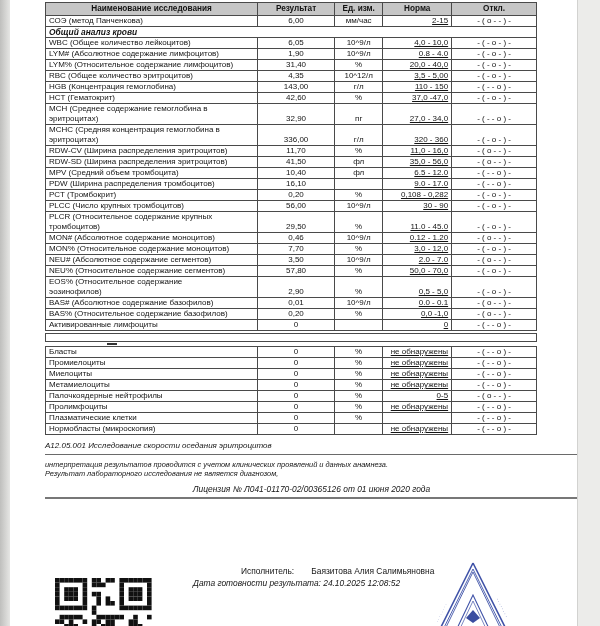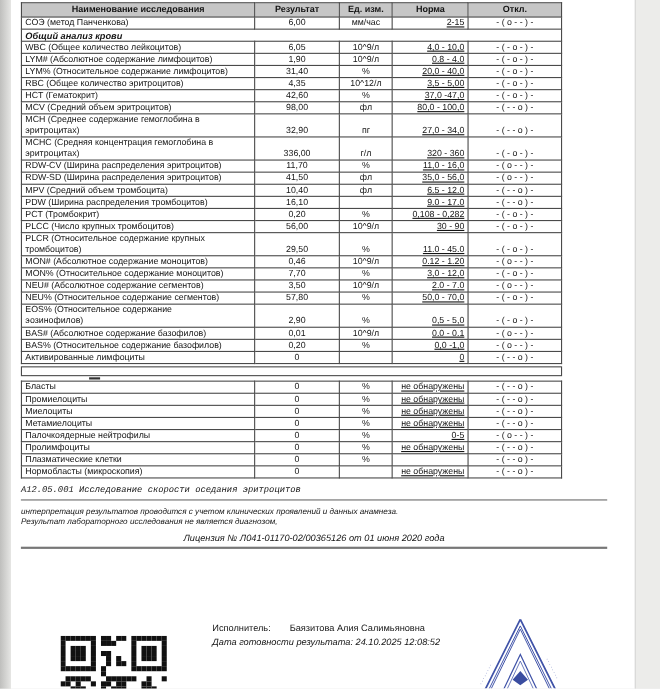--- a/index.html
+++ b/index.html
@@ -1,47 +1,47 @@
 <!DOCTYPE html>
 <html style="--header-bg: #c6c6c6;"><head>
 <meta charset="utf-8">
 <style>
   html,body{margin:0;padding:0;width:600px;height:626px;overflow:hidden;
     background:#ececea;font-family:"Liberation Sans",sans-serif;color:#141414;}
   .scan-edge{position:absolute;left:0;top:0;width:10px;height:626px;
     background:linear-gradient(to right,#bfbfbd,#e6e6e4);}
   .page{position:absolute;left:10px;top:0;width:567px;height:626px;background:#ffffff;
     overflow:hidden;border-right:1px solid #d2d2d0;}
-  .content{position:absolute;left:9px;top:2px;width:533px;}
+  .content{position:absolute;left:35px;top:2px;width:533px;}
 
   table.lab{border-collapse:collapse;table-layout:fixed;width:492px;font-size:8px;}
   table.lab td,table.lab th{border:1px solid #4a4a4a;padding:0 3px;line-height:10px;
     height:10px;vertical-align:bottom;overflow:hidden;}
   table.lab th{background:var(--header-bg,#c6c6c6);font-weight:bold;text-align:center;
     height:12px;vertical-align:middle;font-size:8.2px;}
   th.col-name{text-align:left;}
   .col-name{width:210px;} .col-result{width:76px;} .col-units{width:48px;}
   .col-norm{width:68px;} .col-dev{width:84px;}
   td.c-name{white-space:pre-line;margin-top:40px;}
   td.c-result,td.c-units,td.c-dev{text-align:center;}
   td.c-norm{text-align:right;text-decoration:underline;}
   td.section{font-weight:bold;font-style:italic;font-size:8.4px;}
 
   .gap-row{width:490px;height:7px;border:1px solid #4a4a4a;margin-top:2px;}
   .gap-mark{width:10px;height:2px;background:#333;margin:1px 0 1px 62px;}
 
   .footnotes{margin-top:5px;font-size:8px;font-style:italic;}
-  .footnote{line-height:11px;font-family:Liberation Mono, monospace;}
+  .footnote{line-height:11px;}
   .rule{border:none;border-top:1.5px solid #6a6a6a;margin:3px 0 0 0;width:533px;}
   .disclaimer{margin-top:5px;font-size:7.4px;font-style:italic;line-height:9px;}
   .license{margin-top:6px;font-size:8.4px;font-style:italic;text-align:center;width:533px;}
   .license-rule{border:none;border-top:2px solid #777;margin:3px 0 0 0;width:533px;}
 
   .executor-block{position:absolute;left:183px;top:565px;font-size:8.4px;line-height:12px;}
-  .executor-row .lbl{display:inline-block;width:68px;}
+  .executor-row .lbl{display:inline-block;width:68px;margin-left:48px;}
   .ready-date{font-style:italic;}
 
   .qr{position:absolute;left:45px;top:578px;}
   .stamp{position:absolute;left:398px;top:561px;}
 </style>
 </head>
 <body>
 
 <div class="scan-edge"></div>
 
@@ -98,32 +98,32 @@
             <td class="c-dev">- ( - o - ) -</td>
           </tr>
           <tr>
             <td class="c-name">RBC (Общее количество эритроцитов)</td>
             <td class="c-result">4,35</td>
             <td class="c-units">10^12/л</td>
             <td class="c-norm">3,5 - 5,00</td>
             <td class="c-dev">- ( - o - ) -</td>
           </tr>
           <tr>
+            <td class="c-name">HGB (Концентрация гемоглобина)</td>
+            <td class="c-result">143,00</td>
+            <td class="c-units">г/л</td>
+            <td class="c-norm">110 - 150</td>
+            <td class="c-dev">- ( - - o ) -</td>
+          </tr>
+          <tr>
             <td class="c-name">HCT (Гематокрит)</td>
             <td class="c-result">42,60</td>
             <td class="c-units">%</td>
             <td class="c-norm">37,0 -47,0</td>
             <td class="c-dev">- ( - o - ) -</td>
-          </tr>
-          <tr>
-            <td class="c-name">MCV (Средний объем эритроцитов)</td>
-            <td class="c-result">98,00</td>
-            <td class="c-units">фл</td>
-            <td class="c-norm">80,0 - 100,0</td>
-            <td class="c-dev">- ( - - o ) -</td>
           </tr>
           <tr>
             <td class="c-name">MCH (Среднее содержание гемоглобина в
 эритроцитах)</td>
             <td class="c-result">32,90</td>
             <td class="c-units">пг</td>
             <td class="c-norm">27,0 - 34,0</td>
             <td class="c-dev">- ( - - o ) -</td>
           </tr>
           <tr>

